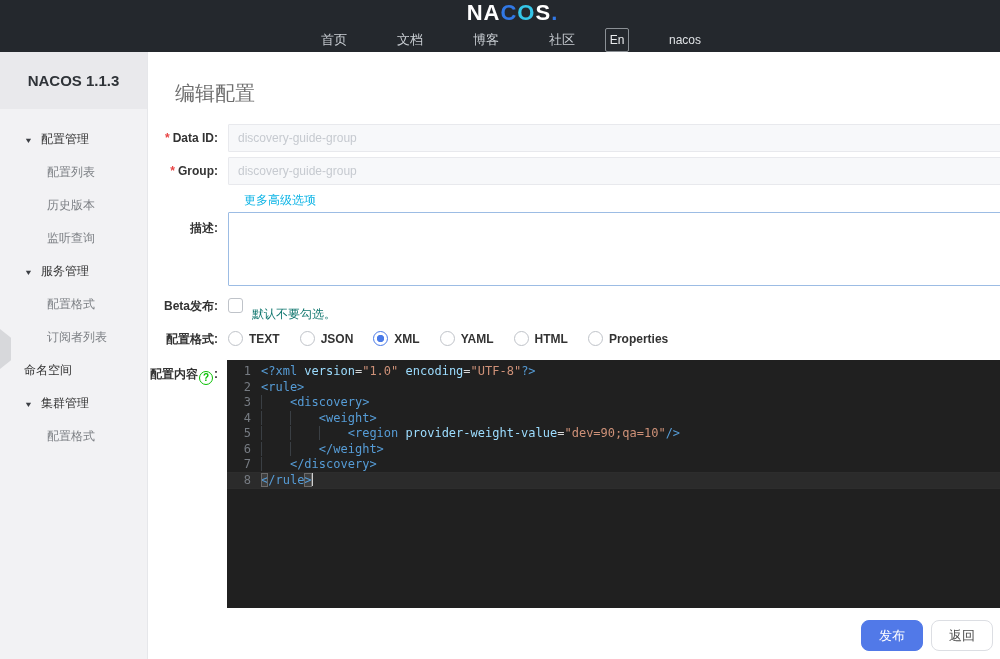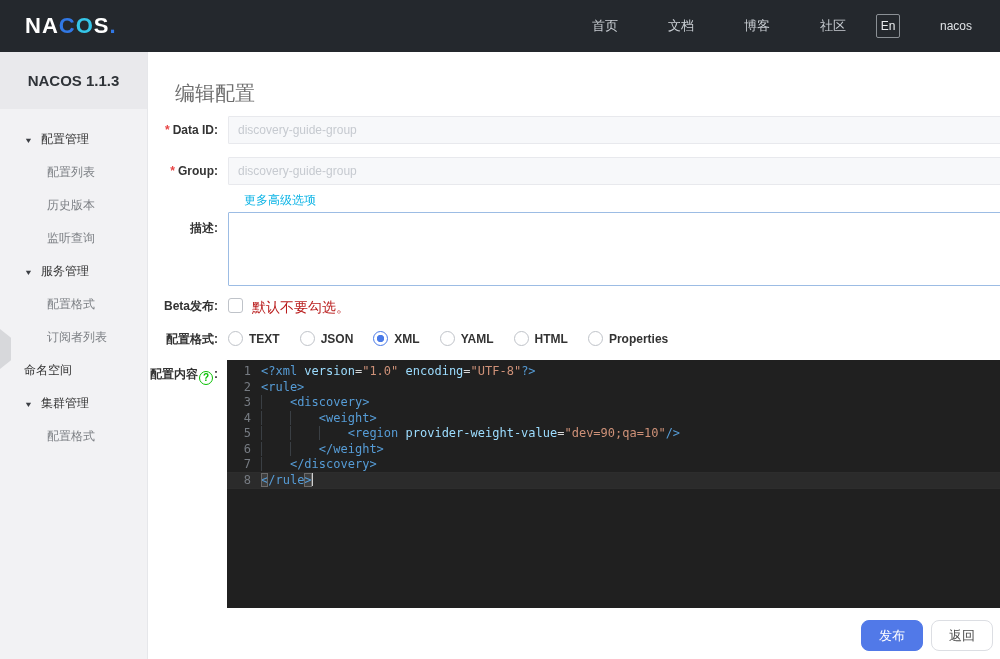--- a/index.html
+++ b/index.html
@@ -2,21 +2,21 @@
 <html><head>
 <meta charset="utf-8">
 <style>
   * { margin:0; padding:0; box-sizing:border-box; }
   html,body { background:#fff; }
   body { font-family:"Liberation Sans", sans-serif; }
   .app { position:relative; width:1000px; height:659px; overflow:hidden; background:#fff; }
 
   
   .topbar { position:absolute; left:0; top:0; width:1000px; height:52px; background:#24282d;
-            display:flex; align-items:center; justify-content:space-between; }
+            display:flex; align-items:center; justify-content:space-between;flex-direction:column; }
   .logo { margin-left:25px; font-size:22px; font-weight:bold; letter-spacing:1px; }
   .logo span { display:inline; }
   .topnav { display:flex; align-items:center; padding-right:28px; }
   .topnav .nav-item { color:#c9ced3; font-size:13px; margin-left:50px; cursor:pointer; }
   .lang-box { margin-left:30px; width:24px; height:24px; border:1px solid #8b9095; border-radius:2px;
               color:#e8eaec; font-size:12px; display:flex; align-items:center; justify-content:center; cursor:pointer; }
   .username { margin-left:40px; color:#dfe2e5; font-size:12px; cursor:pointer; }
 
   
   .sidebar { position:absolute; left:0; top:52px; width:148px; height:607px; background:#f2f2f4;
@@ -35,33 +35,33 @@
   .main { position:absolute; left:148px; top:52px; width:852px; height:607px; background:#fff; }
   .page-title { position:absolute; left:27px; top:28px; font-size:20px; color:#6e6e6e; font-weight:normal; }
 
   .row { position:absolute; left:0; right:0; }
   .flabel { position:absolute; left:0; width:70px; text-align:right; font-size:12px; font-weight:bold; color:#333; }
   .req { color:#e84545; margin-right:3px; font-weight:bold; }
 
   .txt-input { position:absolute; left:80px; right:-2px; height:28px; background:#f7f8fa;
                border:1px solid #e8e9ed; border-radius:1px; padding:0 9px; font-size:12px; color:#c6cad0;
                font-family:"Liberation Sans", sans-serif; }
-  .row-dataid { top:64px; height:16px; } .row-dataid .flabel { line-height:28px; }
+  .row-dataid { top:72px; height:16px; } .row-dataid .flabel { line-height:28px; }
   .row-group  { top:105px; height:28px; } .row-group .flabel { line-height:28px; }
 
   .advanced-link { position:absolute; left:96px; top:140px; font-size:12px; color:#0cb4e6; cursor:pointer; }
 
   .row-desc { top:160px; height:74px; } .row-desc .flabel { top:8px; position:absolute; }
   .desc-area { position:absolute; left:80px; right:-2px; top:0; height:74px; border:1px solid #9cbce4;
                border-radius:1px; background:#fff; resize:none; font-family:"Liberation Sans", sans-serif; font-size:12px; padding:6px 8px; color:#333; }
 
   .row-beta { top:246px; height:18px; } .row-beta .flabel { line-height:16px; }
   .beta-check { position:absolute; left:80px; top:0; width:15px; height:15px; border:1px solid #bfc3c9;
                 border-radius:3px; background:#fff; cursor:pointer; }
-  .beta-hint { position:absolute; left:104px; top:1px; font-size:14px; color:#b91c1c; }
+  .beta-hint { position:absolute; left:104px; top:8px; font-size:12px; color:#0f766e; }
 
   .row-format { top:279px; height:16px; } .row-format .flabel { line-height:16px; }
   .radio-group { position:absolute; left:80px; top:0; display:flex; align-items:center; }
   .radio-opt { display:flex; align-items:center; margin-right:20px; cursor:pointer; }
   .radio-circle { width:15px; height:15px; border:1px solid #bfc3c9; border-radius:50%; background:#fff;
                   margin-right:6px; position:relative; }
   .radio-opt.selected .radio-circle { border-color:#4a7ae8; background:radial-gradient(circle,#4a7ae8 0 3.5px,#fff 3.8px); }
   .radio-label { font-size:12px; font-weight:bold; color:#333; }
 
   .row-content { top:308px; height:248px; } .row-content .flabel { top:6px; position:absolute; width:78px; left:-8px; }

